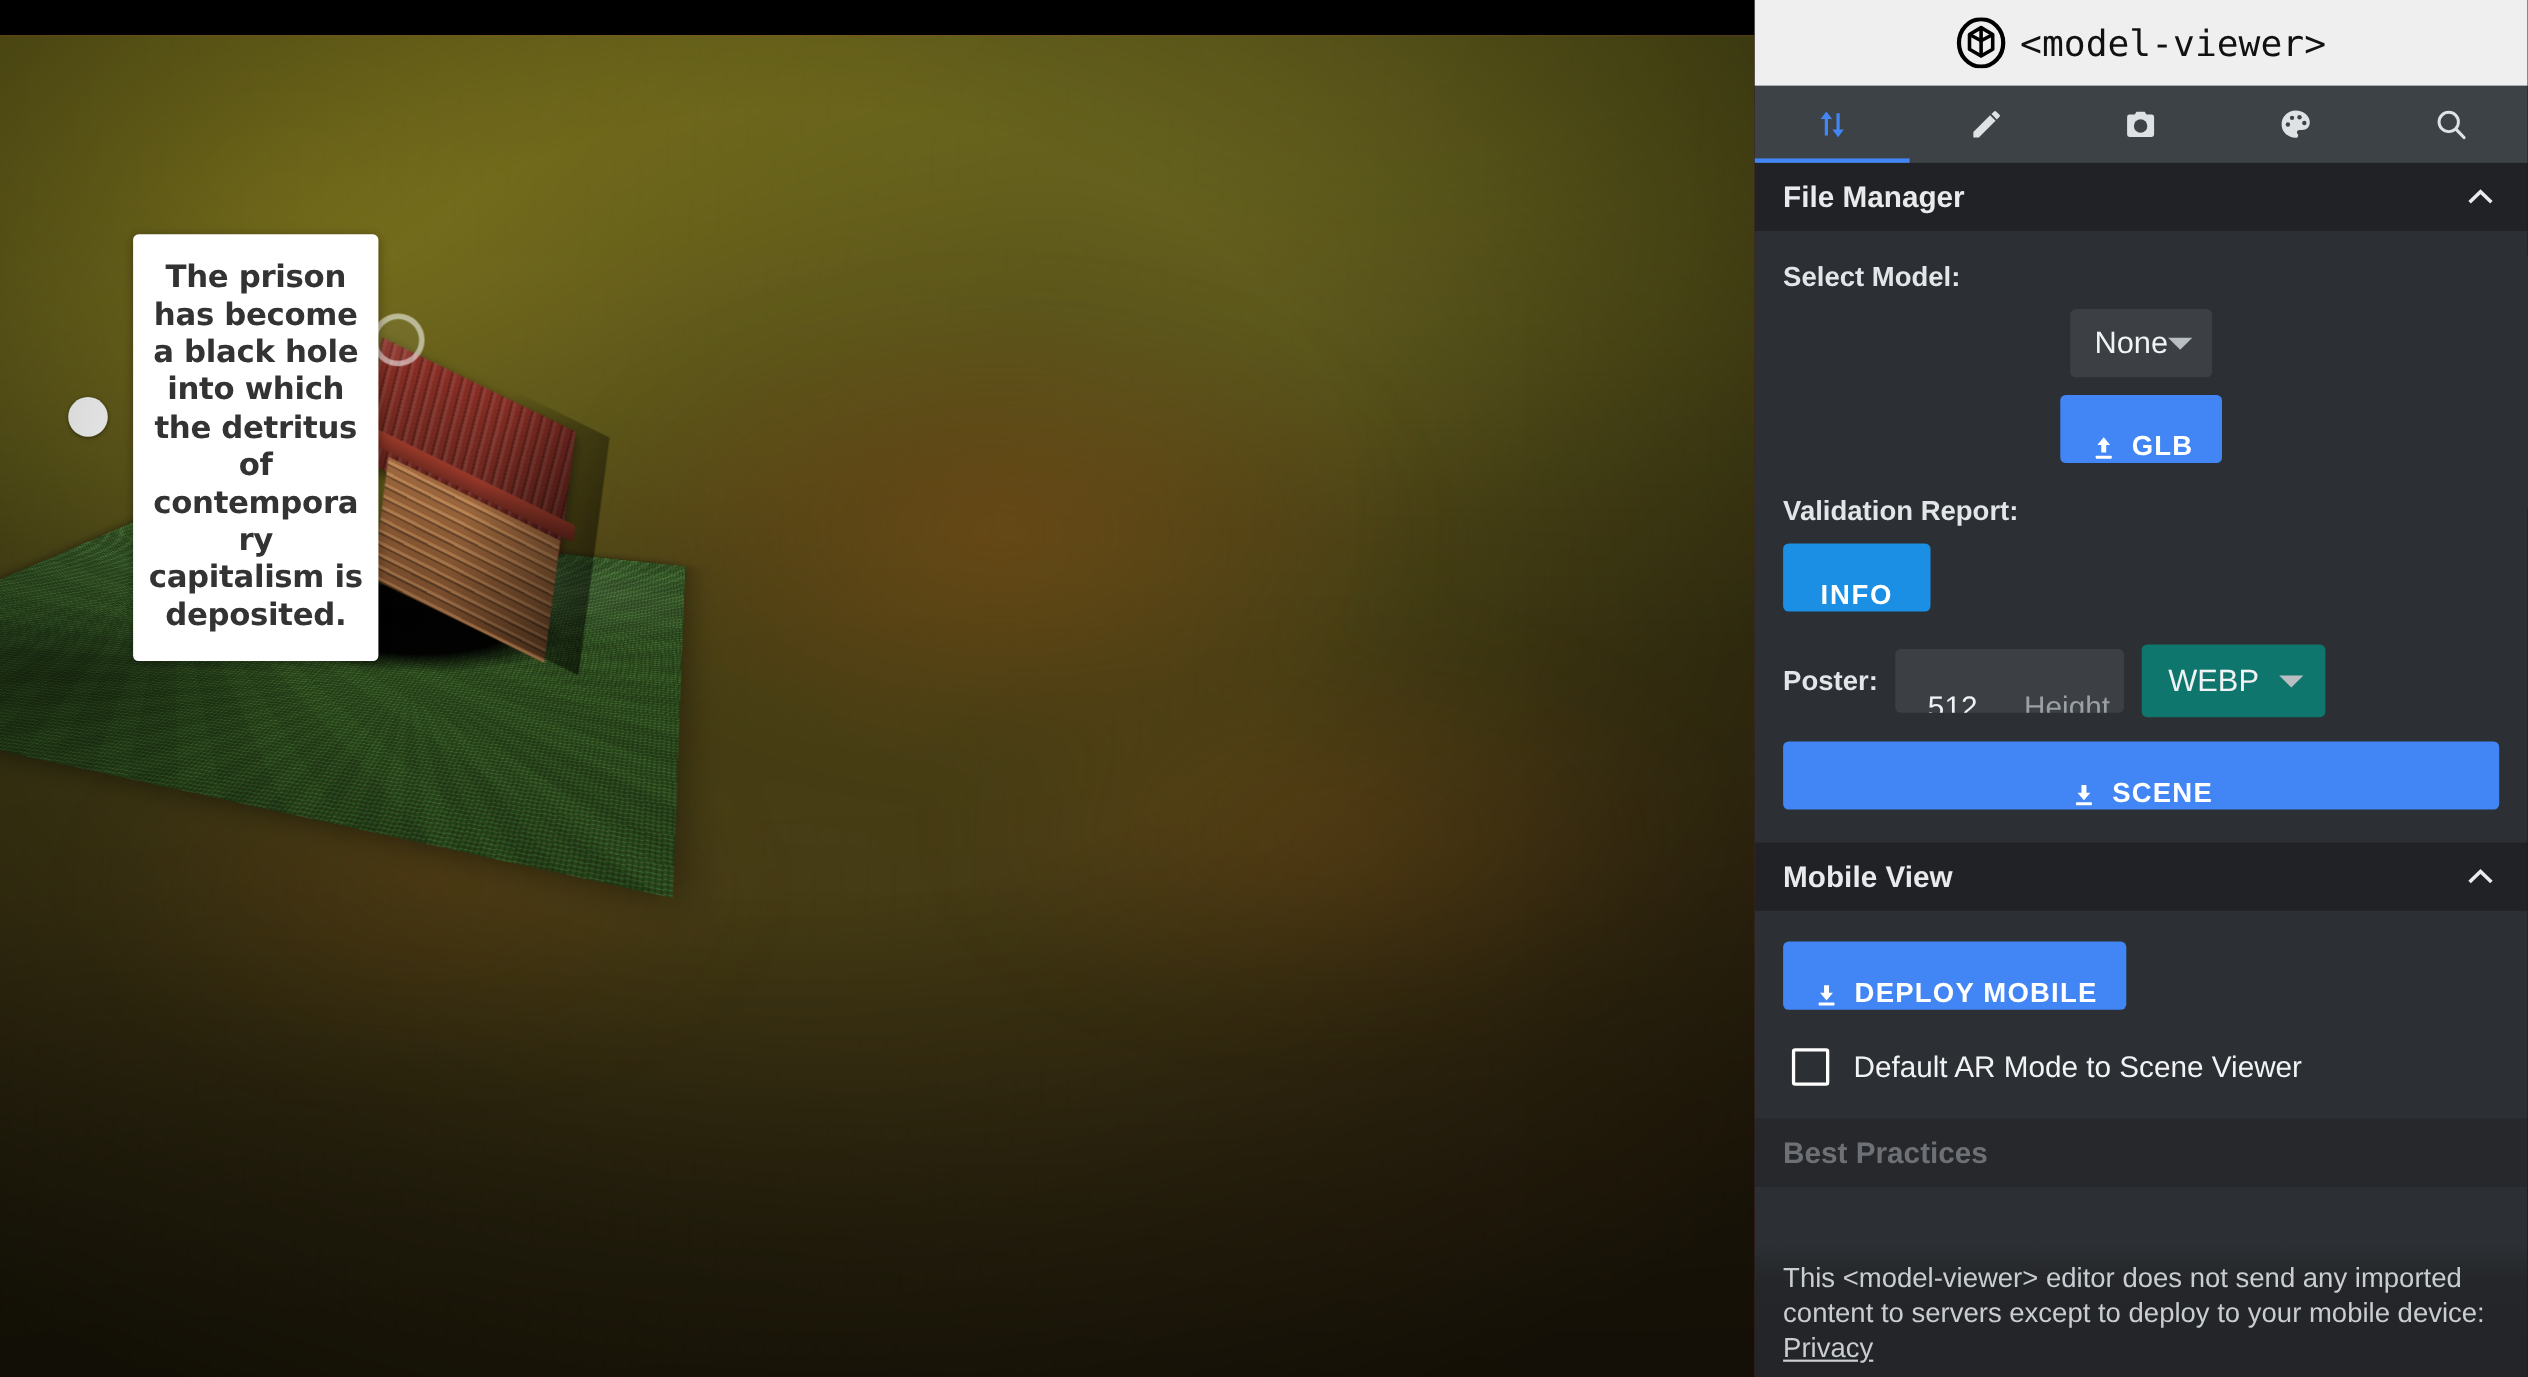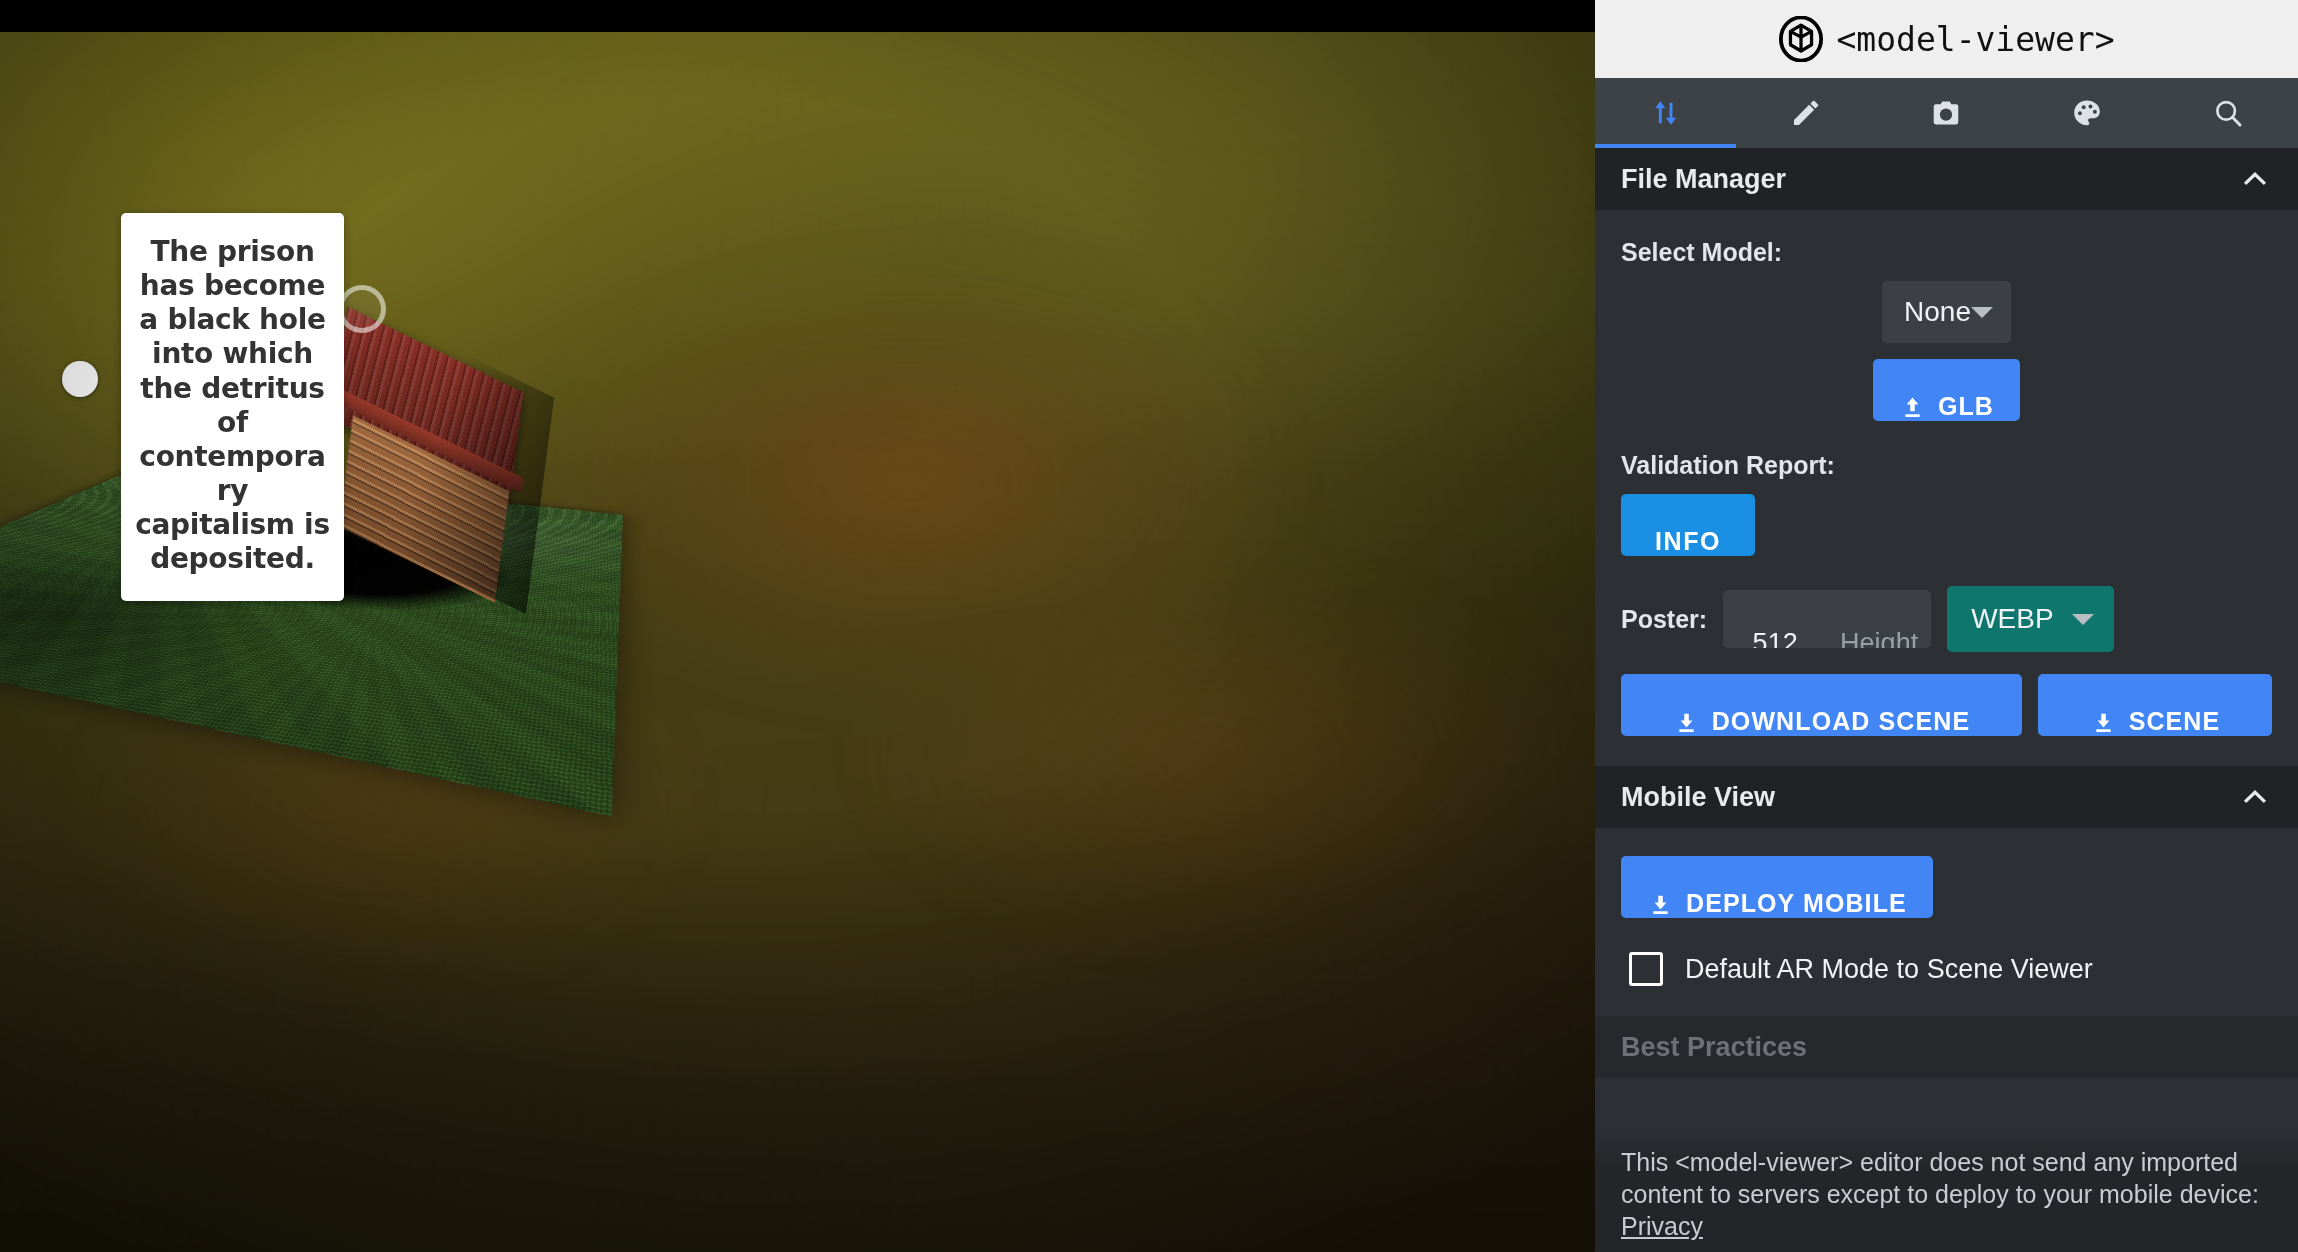--- a/index.html
+++ b/index.html
@@ -462,27 +462,20 @@
         </div>
 
         <div class="spacer-20"></div>
 
         <div class="dl-row">
           <button class="btn">
             <svg viewBox="0 0 24 24">
               <path d="M12 16.4 L17.2 10.3 H14 V4.2 h-4 v6.1 H6.8 Z"></path>
               <rect x="5.6" y="18.1" width="12.8" height="2.4" rx="0.4"></rect>
             </svg>
-            <span>DOWNLOAD SCENE</span>
-          </button>
-          <button class="btn">
-            <svg viewBox="0 0 24 24">
-              <path d="M12 16.4 L17.2 10.3 H14 V4.2 h-4 v6.1 H6.8 Z"></path>
-              <rect x="5.6" y="18.1" width="12.8" height="2.4" rx="0.4"></rect>
-            </svg>
             <span>SCENE</span>
           </button>
         </div>
 
       </div>
 
       <div class="section-header">
         <div class="title">Mobile View</div>
         <svg class="chev" viewBox="0 0 24 24">
           <path d="M5 15 L12 8.2 L19 15"></path>

